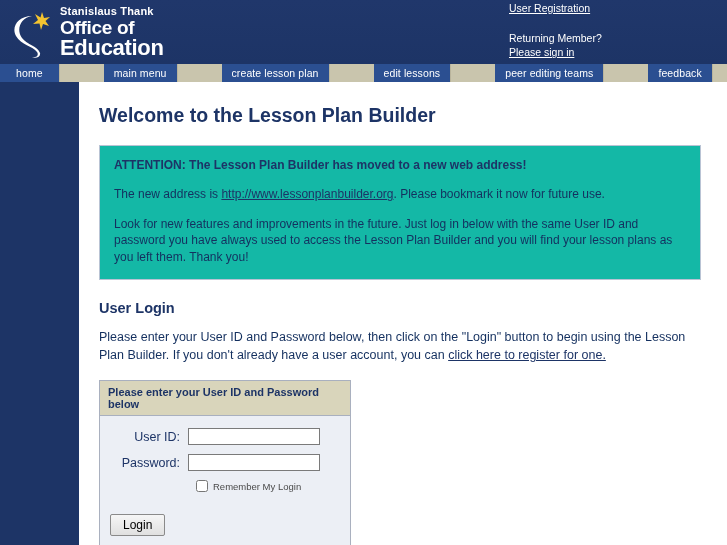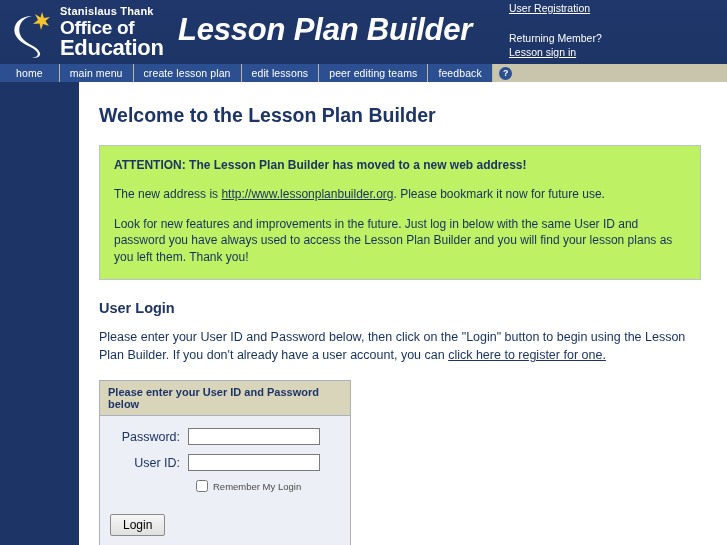--- a/index.html
+++ b/index.html
@@ -91,20 +91,21 @@
   .hl-signin { display: block; }
 
   
   .navbar {
     position: relative;
     height: 18px;
     background: #c9c5ad;
     display: flex;
     align-items: stretch;
     font-size: 10.5px;
+    gap: 44px;
   }
   .nav-item {
     background: #2b4f91;
     color: #ffffff;
     padding: 0 10px;
     display: flex;
     align-items: center;
     justify-content: center;
     border-right: 1px solid #b9b49c;
     white-space: nowrap;
@@ -152,21 +153,21 @@
   h1.page-title {
     font-size: 19.5px;
     color: #1d3466;
     margin: 0 0 18px 0;
     font-weight: bold;
   }
 
   
   .attention-box {
     border: 1px solid #b9c3d4;
-    background: #bef264;
+    background: #14b8a6;
     padding: 12px 14px 14px 14px;
     margin-bottom: 20px;
   }
   .attention-title {
     font-size: 12px;
     font-weight: bold;
     color: #1d3466;
     margin: 0 0 14px 0;
   }
   .attention-p {
@@ -276,25 +277,24 @@
       <svg class="logo-swirl" viewBox="0 0 46 52">
         <path d="M30 4 L32 10 L38 9 L33.5 13 L37 18 L31 16 L29 22 L27.5 15.5 L21 16 L26 12 L23 6 L28.5 9.5 Z" fill="#f4c430"></path>
         <path d="M20 8 C8 10, 4 22, 10 30 C15 37, 26 38, 28 45 C29 49, 24 51, 19 49 C25 50, 27 47, 25 44 C21 38, 9 37, 4 28 C-1 19, 6 8, 20 8 Z" fill="#ffffff"></path>
       </svg>
       <div class="logo-text">
         <span class="logo-line1">Stanislaus Thank</span>
         <span class="logo-line2">Office of</span>
         <span class="logo-line3">Education</span>
       </div>
     </div>
-    <div class="site-title">Lesson Plan Builder</div>
     <div class="header-links">
       <a class="hl-reg" href="#">User Registration</a>
       <span class="hl-returning">Returning Member?</span>
-      <a class="hl-signin" href="#">Lesson sign in</a>
+      <a class="hl-signin" href="#">Please sign in</a>
     </div>
   </div>
 
   <div class="navbar">
     <div class="nav-item first">home</div>
     <div class="nav-item">main menu</div>
     <div class="nav-item">create lesson plan</div>
     <div class="nav-item">edit lessons</div>
     <div class="nav-item">peer editing teams</div>
     <div class="nav-item">feedback</div>
@@ -317,26 +317,26 @@
       </div>
 
       <h2 class="section-title">User Login</h2>
 
       <p class="intro-p"><span>Please enter your User ID and Password below, then click on the "Login" button to begin using the Lesson Plan Builder. If you don't already have a user account, you can </span><a href="#">click here to register for one.</a></p>
 
       <div class="login-panel">
         <div class="login-header">Please enter your User ID and Password below</div>
         <div class="login-body">
           <div class="login-row">
+            <div class="login-label">User ID:</div>
+            <input class="login-input" type="text" placeholder="" style="">
+          </div>
+          <div class="login-row">
             <div class="login-label">Password:</div>
             <input class="login-input" type="password" placeholder="" style="">
-          </div>
-          <div class="login-row">
-            <div class="login-label">User ID:</div>
-            <input class="login-input" type="text" placeholder="" style="">
           </div>
           <div class="remember-row">
             <input type="checkbox" style="">
             <span class="remember-label">Remember My Login</span>
           </div>
           <div class="login-btn-row">
             <button class="login-btn">Login</button>
           </div>
         </div>
       </div>

